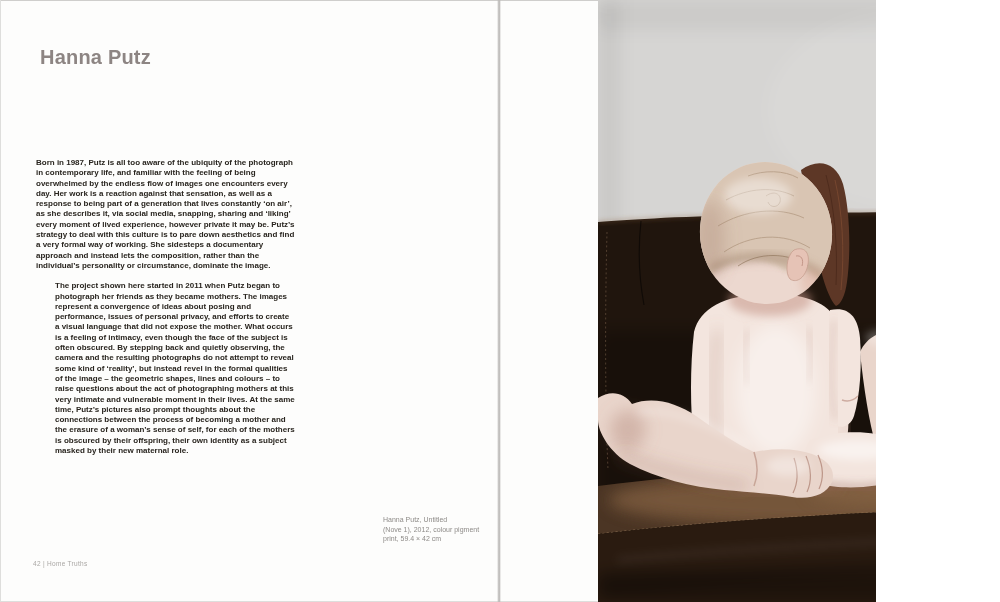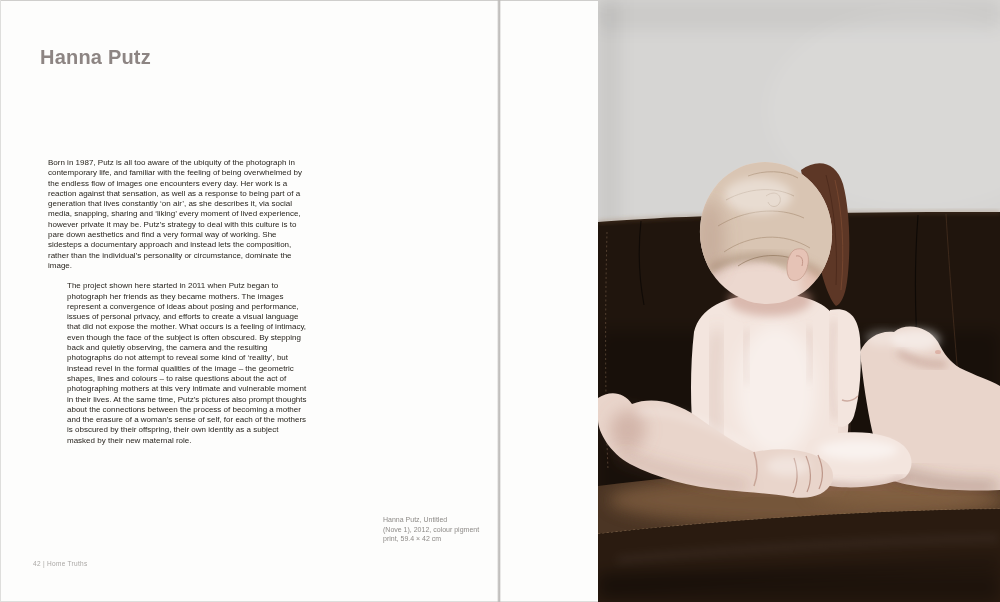--- a/index.html
+++ b/index.html
@@ -1,34 +1,34 @@
 <!DOCTYPE html>
 <html><head>
 <meta charset="utf-8">
 <style>
   html,body{margin:0;padding:0;background:#ffffff;}
   .stage{
-    position:relative;width:1000px;height:602px;overflow:hidden;
+    position:relative;width:876px;height:602px;overflow:hidden;
     background:#fdfdfc;font-family:"Liberation Sans",sans-serif;
     -webkit-font-smoothing:antialiased;
   }
   .edge-top{position:absolute;left:0;top:0;width:598px;height:1px;background:#cfcecc;}
   .edge-left{position:absolute;left:0;top:0;width:1px;height:602px;background:#dededc;}
   .edge-bottom{position:absolute;left:0;top:601px;width:598px;height:1px;background:#dededc;}
   .gutter{
     position:absolute;left:497px;top:0;width:4px;height:602px;
     background:linear-gradient(to right,rgba(0,0,0,0),#bdbbb9 45%,#bdbbb9 60%,rgba(0,0,0,0));
   }
   .page-title{
     position:absolute;left:40px;top:33px;
     font-size:20px;font-weight:bold;letter-spacing:.2px;color:#8d8583;
   }
   .article{
-    position:absolute;left:48px;top:158px;width:259px;
-    font-size:8px;line-height:10.3px;font-weight:normal;color:#29251f;
+    position:absolute;left:36px;top:158px;width:259px;
+    font-size:8px;line-height:10.3px;font-weight:bold;color:#29251f;
     letter-spacing:0;
   }
   .article p{margin:0;}
   .article p + p{margin-top:10px;margin-left:19px;}
   .caption{
     position:absolute;left:383px;top:515px;width:110px;
     font-size:7px;line-height:9.5px;color:#8e8b88;white-space:pre-line;
   }
   .folio{
     position:absolute;left:33px;top:560px;

